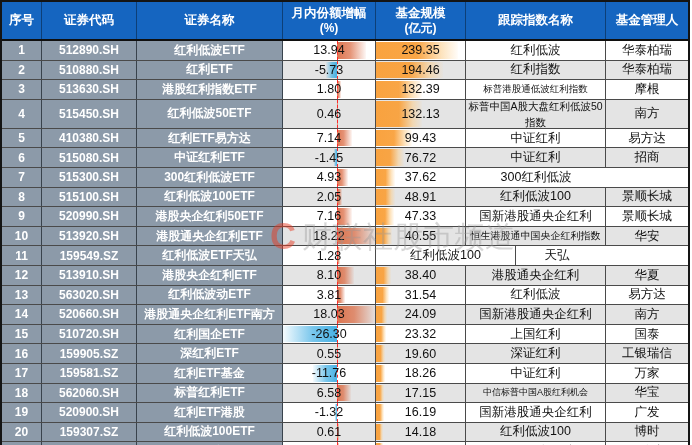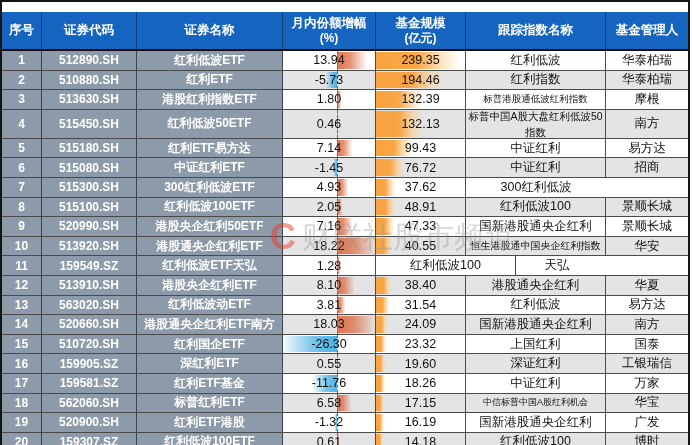--- a/index.html
+++ b/index.html
@@ -5,21 +5,21 @@
   html,body{margin:0;padding:0;}
   body{
     width:692px;height:445px;position:relative;background:#ffffff;
     font-family:"Liberation Sans","DejaVu Sans",sans-serif;
     -webkit-font-smoothing:antialiased;
   }
   .etf-table{
     position:absolute;left:0;top:0;width:686px;
     border:2px solid #141414;background:#fff;
   }
-  .hdr-row{display:flex;height:37px;background:var(--header-bg);border-bottom:2px solid #101010;margin-top:10px;}
+  .hdr-row{display:flex;height:37px;background:var(--header-bg);border-bottom:2px solid #101010;}
   .hdr-cell{
     box-sizing:border-box;display:flex;flex-direction:column;justify-content:center;align-items:center;
     color:#fff;font-weight:bold;font-size:12.5px;line-height:15px;
     border-right:1px solid #0d3f77;text-align:center;
   }
   .hdr-cell:last-child{border-right:none;}
   .hdr-sub{font-size:12px;font-weight:bold;}
   .row{display:flex;height:18.6px;border-bottom:1px solid #4a4a4a;background:#fff;}
   .row:nth-child(even){background:var(--alt-bg);}
   .row:last-child{border-bottom:none;}
@@ -156,21 +156,21 @@
     </div>
     <div class="cell c4">
       <div class="scale-bar" style="width: 52.1313%;"></div>
       <span class="num">132.13</span>
     </div>
     <div class="cell c5" style="font-size: 10.5px; white-space: normal; line-height: 16px;">标普中国A股大盘红利低波50指数</div>
     <div class="cell c6">南方</div>
   </div>
       <div class="row">
     <div class="cell c0 lbl">5</div>
-    <div class="cell c1 lbl">515180.SH</div>
+    <div class="cell c1 lbl">410380.SH</div>
     <div class="cell c2 lbl">红利ETF易方达</div>
     <div class="cell c3">
       <div class="change-bar pos" style="left: 59.0746%; width: 16.0377%;"></div>
       <div class="change-axis"></div>
       <span class="num">7.14</span>
     </div>
     <div class="cell c4">
       <div class="scale-bar" style="width: 39.9721%;"></div>
       <span class="num">99.43</span>
     </div>

